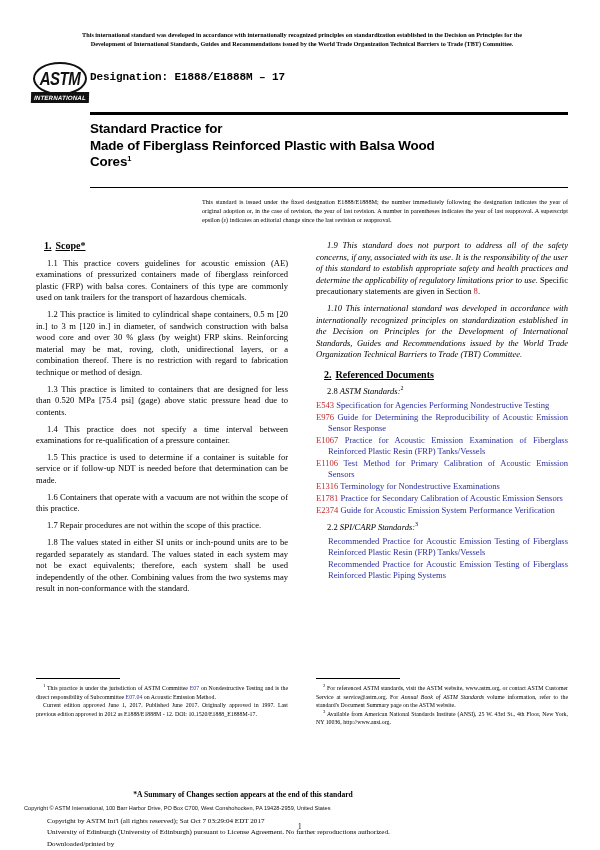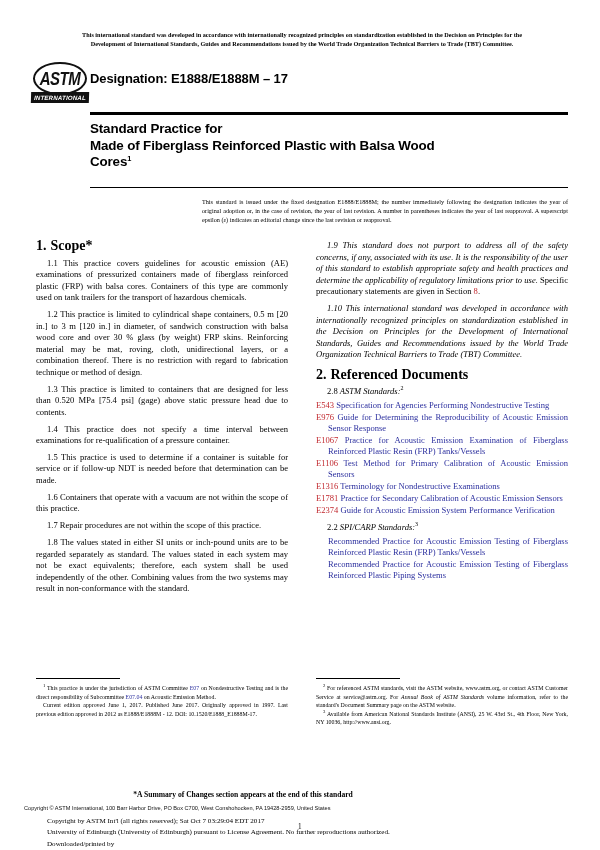--- a/index.html
+++ b/index.html
@@ -79,23 +79,23 @@
     letter-spacing: 0.2px;
     display: flex;
     align-items: center;
     justify-content: center;
     transform: skewX(-2deg);
   }
   .designation {
     position: absolute;
     left: 88px;
     top: 71px;
-    font-family: Liberation Sans, sans-serif;
-    font-weight: bold;
-    font-size: 13px;
+    font-family: Liberation Mono, monospace;
+    font-weight: bold;
+    font-size: 11px;
     letter-spacing: -0.1px;
   }
 
   
   .rule-top {
     position: absolute;
     left: 88px;
     top: 112px;
     width: 478px;
     height: 2.6px;
@@ -146,26 +146,27 @@
     top: 240px;
     width: 252px;
     font-size: 8.55px;
     line-height: 11.55px;
     text-align: justify;
   }
   .col-left  { left: 34px; }
   .col-right { left: 314px; }
 
   h2.sec {
-    font-size: 14px;
-    font-weight: bold;
-    margin: 0 0 6px 0;
+    font-size: 10px;
+    font-weight: bold;
+    margin: 0 0 6px 8px;
     padding: 0;
     text-indent: 0;
     font-family: "Liberation Serif", serif;
+    text-decoration: underline;
   }
   h2.sec .num { margin-right: 4px; }
 
   p.para {
     margin: 0 0 5.3px 0;
     text-indent: 11px;
     text-align: justify;
   }
   p.para.last { margin-bottom: 8px; }
   p.ital { font-style: italic; }

